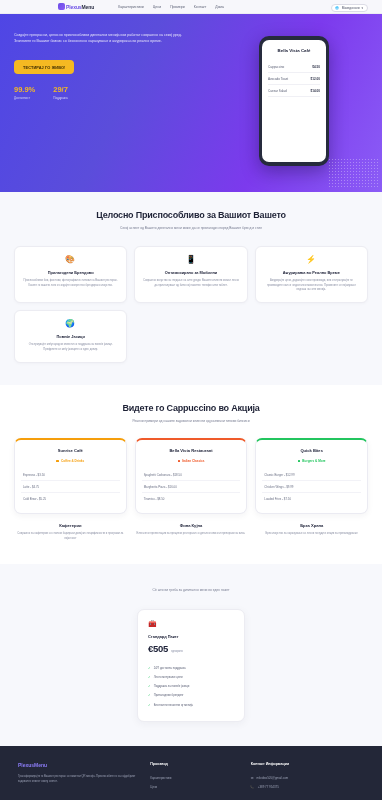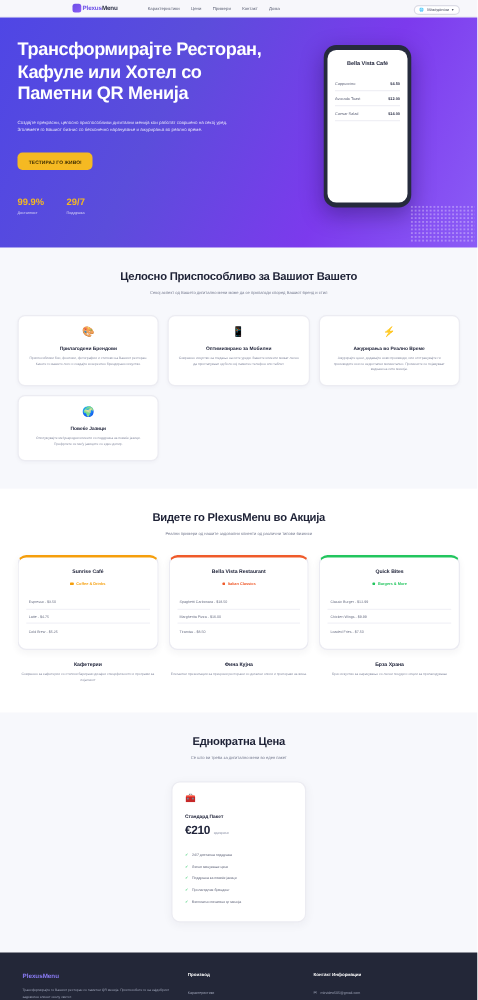--- a/index.html
+++ b/index.html
@@ -75,21 +75,21 @@
   }
   .cta {
     display: inline-block;
     background: #f5b922;
     color: #3b2b00;
     font-size: 3.9px; font-weight: 700;
     padding: 4.5px 9px; border-radius: 4px;
     letter-spacing: 0.1px;
     border: none; cursor: pointer;
   }
-  .stats { display: flex; gap: 18px; margin-top: 22px; }
+  .stats { display: flex; gap: 18px; margin-top: 12px; }
   .stat-num { font-size: 7.5px; font-weight: 700; color: #f5b922; line-height: 1; }
   .stat-lab { font-size: 3px; color: rgba(255,255,255,.72); margin-top: 2.5px; }
 
   
   .phone-wrap { flex: 1; display: flex; justify-content: center; padding-top: 4px; }
   .phone {
     width: 70px; height: 130px;
     background: #262b3d; border-radius: 10px;
     padding: 4px 3px; box-shadow: 0 6px 18px rgba(20,10,60,.38);
   }
@@ -234,21 +234,20 @@
       <span>🌐</span>
       <span>Македонски</span>
       <span class="caret">▾</span>
     </div>
   </div>
 
   <div class="hero">
     <div class="hero-dots"></div>
     <div class="hero-inner">
       <div class="hero-left">
-        <h1>Трансформирајте Ресторан, Кафуле или Хотел со Паметни QR Менија</h1>
         <p class="sub">Создајте прекрасни, целосно приспособливи дигитални менија кои работат совршено на секој уред. Зголемете го Вашиот бизнис со бесконечно нарачување и ажурирања во реално време.</p>
         <button class="cta">ТЕСТИРАЈ ГО ЖИВО!</button>
         <div class="stats">
           <div>
             <div class="stat-num">99.9%</div>
             <div class="stat-lab">Достапност</div>
           </div>
           <div>
             <div class="stat-num">29/7</div>
             <div class="stat-lab">Поддршка</div>
@@ -300,21 +299,21 @@
     <div class="feat-grid second">
       <div class="feat-card">
         <div class="feat-icon">🌍</div>
         <div class="feat-title">Повеќе Јазици</div>
         <div class="feat-desc">Опслужувајте меѓународни клиенти со поддршка за повеќе јазици. Префрлете се меѓу јазиците со еден допир.</div>
       </div>
     </div>
   </div>
 
   <div class="demo">
-    <div class="sec-title">Видете го PlexusMenu во Акција</div>
+    <div class="sec-title">Видете го Cappuccino во Акција</div>
     <div class="sec-sub">Реални примери од нашите задоволни клиенти од различни типови бизниси</div>
     <div class="demo-grid">
 
       <div class="demo-col">
         <div class="demo-card" style="--accent:#f59e0b">
           <div class="demo-name">Sunrise Café</div>
           <div class="demo-tag"><span class="sq"></span><span>Coffee &amp; Drinks</span></div>
           <div class="demo-item">Espresso - $3.50</div>
           <div class="demo-item">Latte - $4.75</div>
           <div class="demo-item">Cold Brew - $5.25</div>
@@ -344,26 +343,25 @@
           <div class="demo-item">Loaded Fries - $7.50</div>
         </div>
         <div class="demo-cat">Брза Храна</div>
         <div class="demo-cap">Брзо искуство за нарачување со лесни понуди и опции за прилагодување</div>
       </div>
 
     </div>
   </div>
 
   <div class="pricing">
-    <div class="sec-title">Еднократна Цена</div>
     <div class="sec-sub">Сѐ што ви треба за дигитално мени во еден пакет</div>
     <div class="price-card">
       <div class="price-icon">🧰</div>
       <div class="price-plan">Стандард Пакет</div>
-      <div class="price-amt"><span>€210</span><span class="once">еднократно</span></div>
+      <div class="price-amt"><span>€505</span><span class="once">еднократно</span></div>
       <ul class="price-list">
         <li>
             <span class="chk">✓</span>
             <span>24/7 достапна поддршка</span>
           </li>
         <li>
             <span class="chk">✓</span>
             <span>Лесно менување цени</span>
           </li>
         <li>

